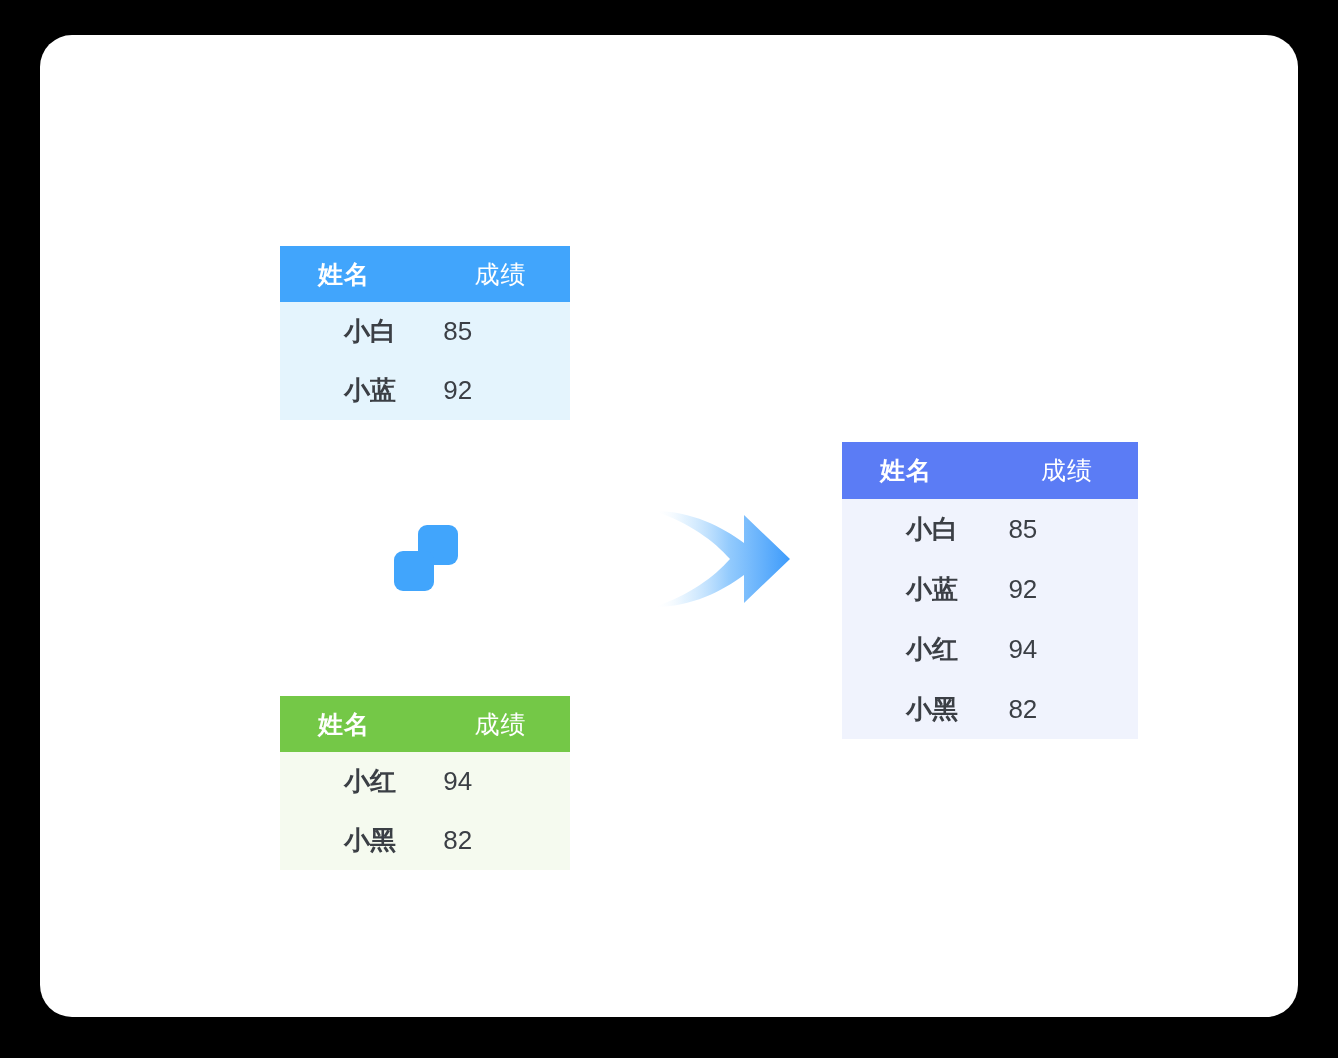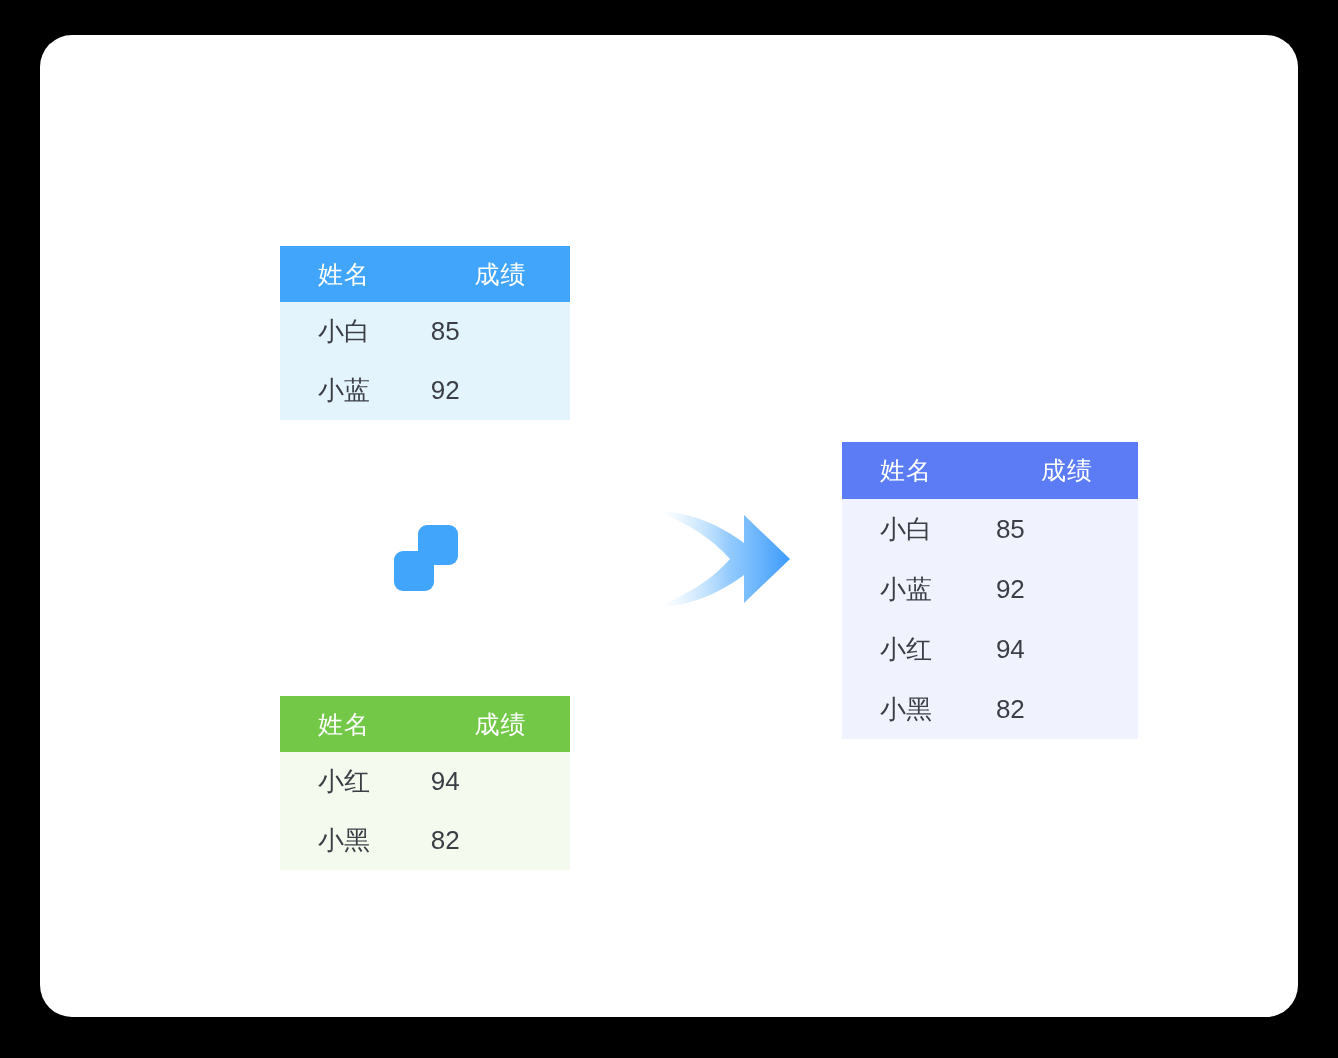--- a/index.html
+++ b/index.html
@@ -43,20 +43,21 @@
     font-size: 25px;
     color: #ffffff;
     letter-spacing: 1px;
   }
   .tbl .tbody {
     display: block;
   }
   .tbl .row {
     display: flex;
     align-items: center;
+    padding-left: 26px;
   }
   .tbl .cell-name {
     font-size: 26px;
     color: #3b3f45;
   }
   .tbl .cell-score {
     font-size: 26px;
     color: #3b3f45;
     text-align: left;
   }
@@ -85,21 +86,21 @@
   #table-result {
     left: 802px;
     top: 407px;
     width: 296px;
   }
   #table-result .thead { background: #5b7cf5; height: 57px; }
   #table-result .tbody { background: #f0f3fd; }
   #table-result .row { height: 60px; }
 
   
-  .col-name  { width: 52%; padding-left: 38px; box-sizing: border-box; }
+  .col-name  { width: 52%; padding-left: 38px; box-sizing: border-box; font-weight: bold; }
   .col-score { width: 48%; text-align: center; box-sizing: border-box; }
   .thead .col-name  { padding-left: 38px; }
   .thead .col-score { text-align: center; }
 
   
   #merge-icon {
     position: absolute;
     left: 354px;
     top: 490px;
     width: 64px;

